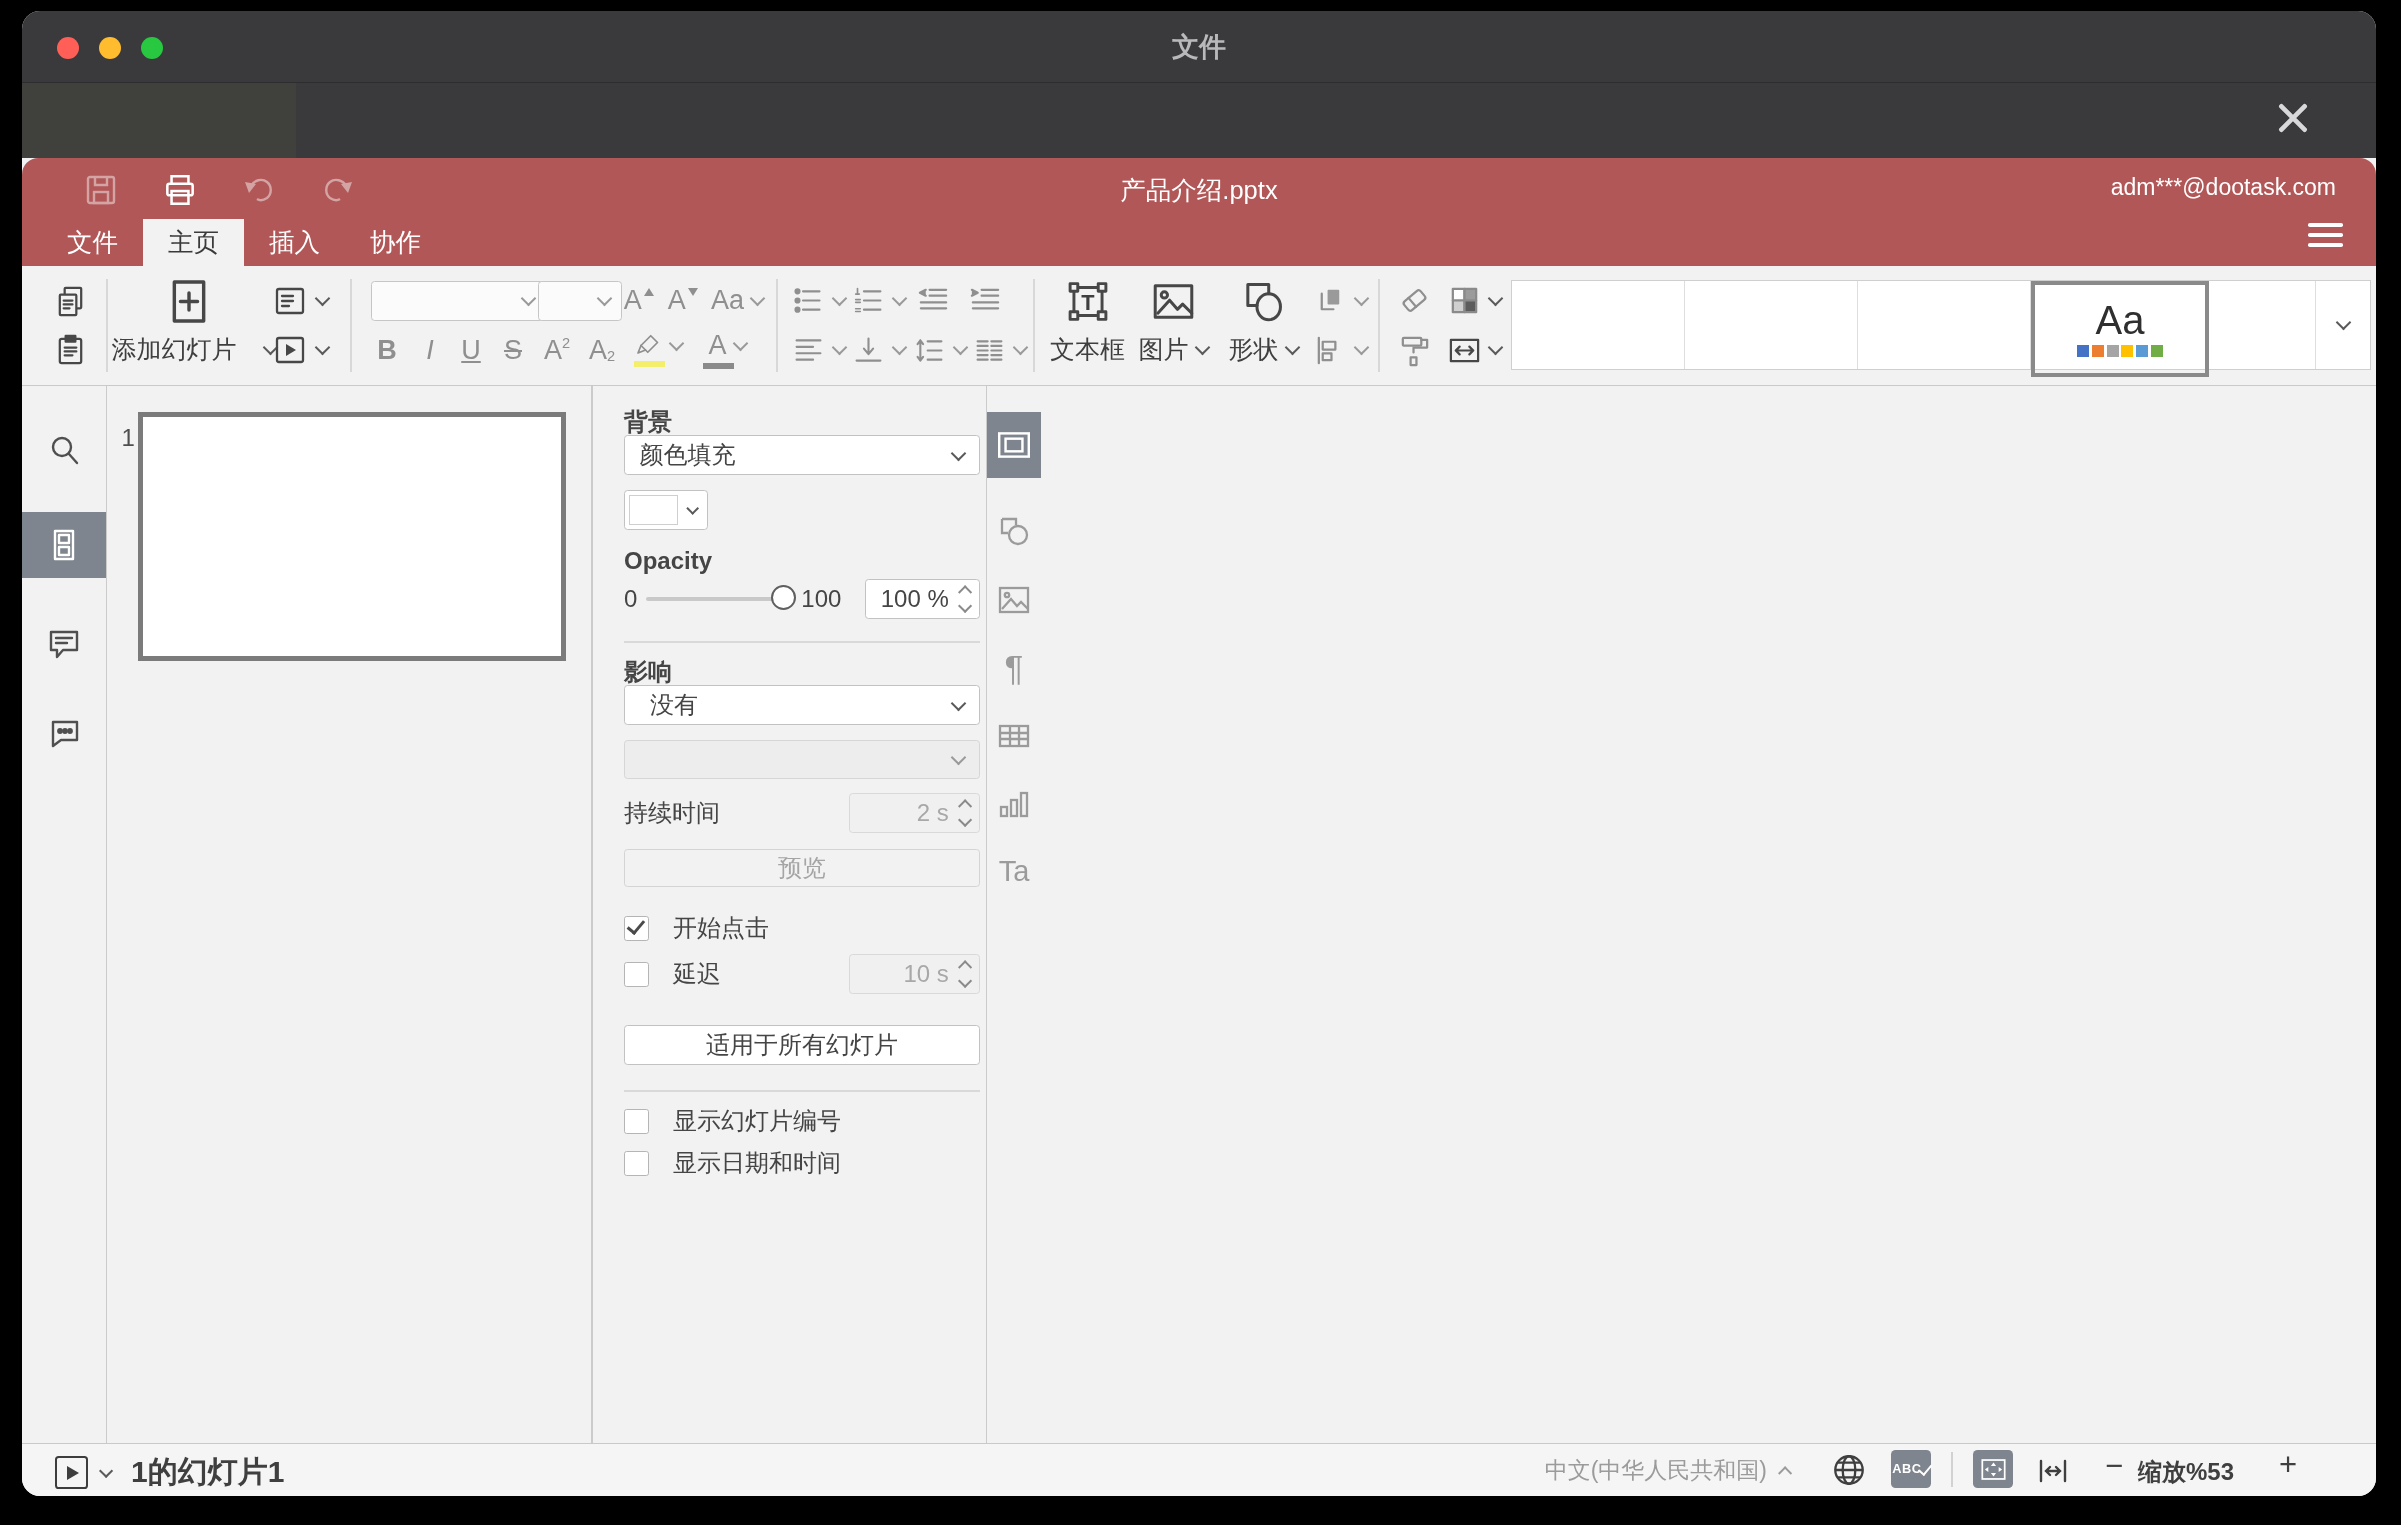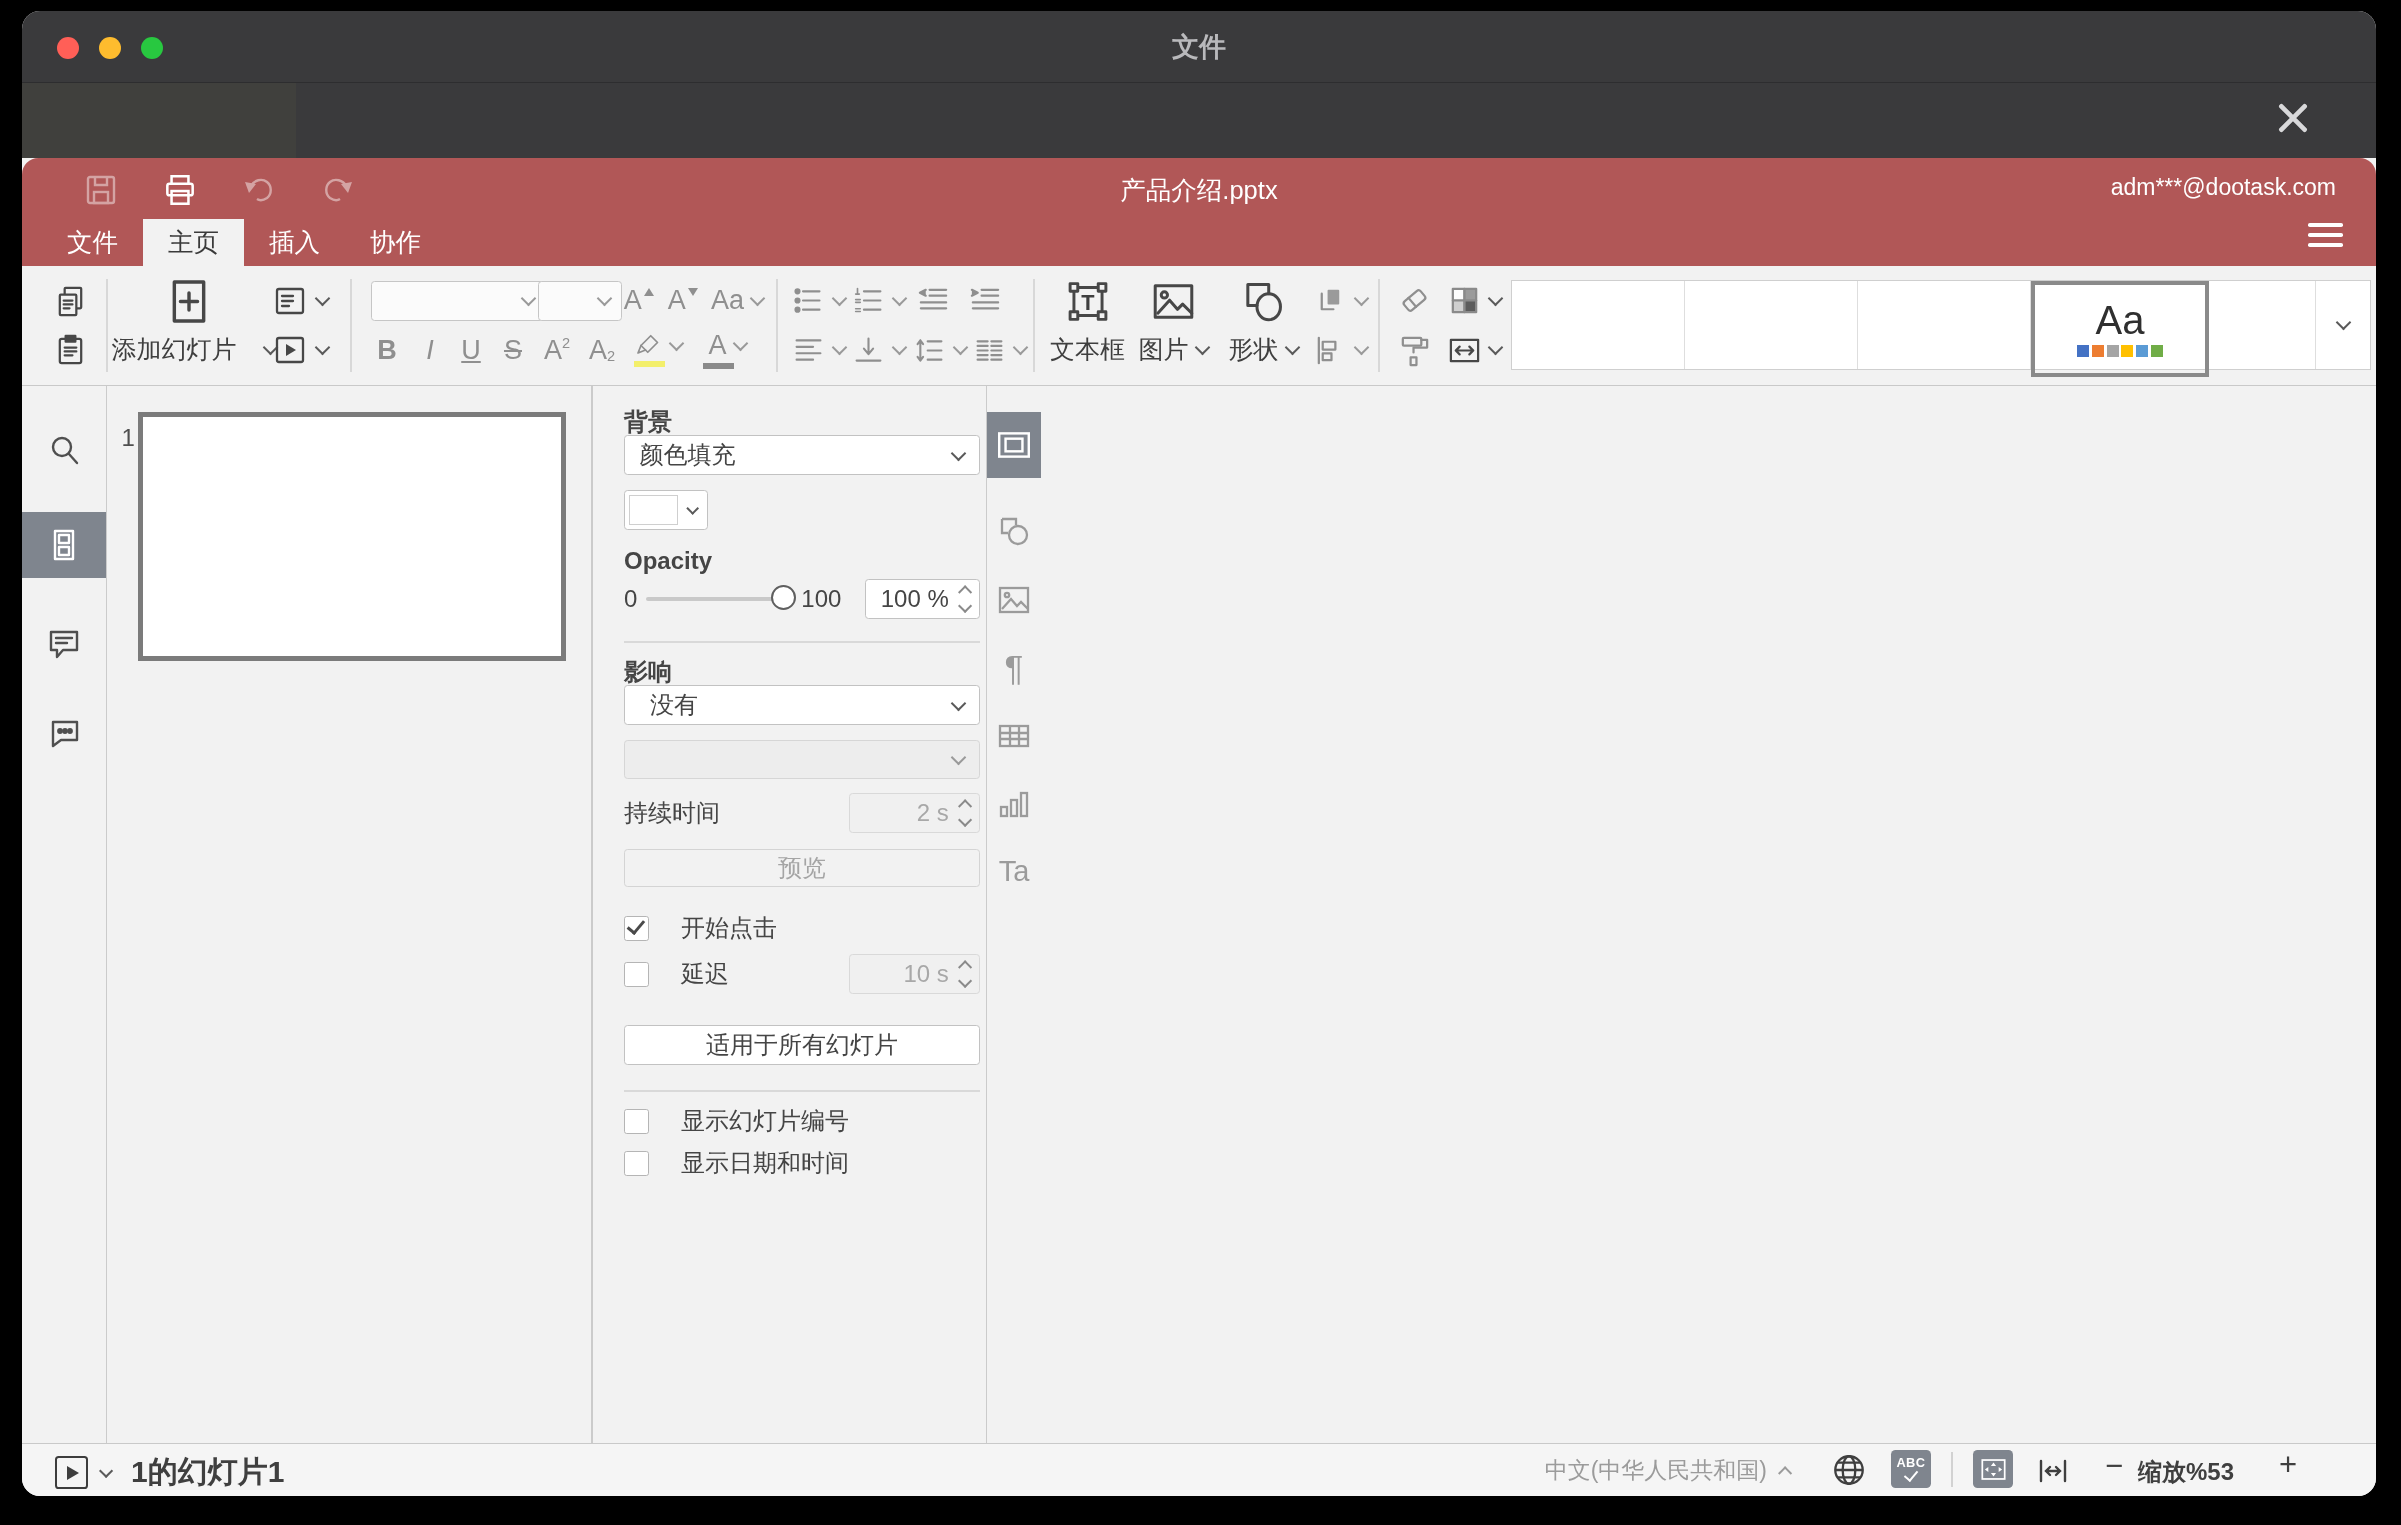--- a/index.html
+++ b/index.html
@@ -92,21 +92,21 @@
         justify-content:flex-end;gap:11px;padding:0 9px;box-sizing:border-box;}
   .spin.disabled{background:#f0f0f0;border-color:#d9d9d9;color:#a8a8a8;}
   .spin-arrows{display:flex;flex-direction:column;gap:4.6px;align-items:center;}
   .sarr{width:8.2px;height:8.2px;border-right:2.3px solid #8a8a8a;border-bottom:2.3px solid #8a8a8a;}
   .sarr.up{transform:rotate(-135deg);margin-top:2.7px;}
   .sarr.dn{transform:rotate(45deg);margin-bottom:2.7px;}
   .rdiv{position:absolute;left:31px;width:356px;height:1.8px;background:#d9d9d9;}
   .slider-track{height:4.6px;background:#c9c9c9;border-radius:2.7px;flex:1;position:relative;}
   .slider-handle{position:absolute;right:-12.8px;top:-12px;width:25.5px;height:25.5px;background:#fff;
                  border:2.3px solid #5f5f5f;border-radius:50%;cursor:pointer;box-sizing:border-box;}
-  .cbrow{display:flex;align-items:center;gap:32px;}
+  .cbrow{display:flex;align-items:center;gap:24px;}
   .checkbox{width:25px;height:25px;background:#fff;border:1.8px solid #b5b5b5;border-radius:2.7px;
             flex:none;position:relative;cursor:pointer;box-sizing:border-box;}
   .checkbox.checked::after{content:"";position:absolute;left:6.4px;top:0.9px;width:7.3px;height:13.7px;
             border-right:3.2px solid #4a4a4a;border-bottom:3.2px solid #4a4a4a;transform:rotate(40deg);}
   .btn{border:1.8px solid #c2c2c2;border-radius:3.6px;display:flex;align-items:center;justify-content:center;
        box-sizing:border-box;cursor:pointer;}
   .btn.disabled{color:#a5a5a5;border-color:#d4d4d4;background:transparent;cursor:default;font-family:Liberation Mono, monospace;}
   .btn.white{background:#fff;color:#454545;}
   
   .rstrip{width:54px;flex:none;background:#f2f2f2;border-left:1.8px solid #cbcbcb;
@@ -121,21 +121,21 @@
   .statusbar{height:52px;flex:none;background:#f5f5f5;border-top:1.8px solid #c9c9c9;position:relative;}
   .st{position:absolute;display:flex;align-items:center;}
   .play-box{width:33px;height:33px;border:2.7px solid #3d3d3d;border-radius:3.6px;display:flex;
             align-items:center;justify-content:center;cursor:pointer;box-sizing:border-box;}
   .play-tri{width:0;height:0;border-left:12px solid #3d3d3d;border-top:7.3px solid transparent;
             border-bottom:7.3px solid transparent;margin-left:2.7px;}
   .st-counter{font-size:30px;font-weight:700;color:#3f3f3f;}
   .st-lang{font-size:23px;color:#9b9b9b;}
   .caret-up{width:8.2px;height:8.2px;border-right:2.3px solid #9b9b9b;border-bottom:2.3px solid #9b9b9b;
             transform:rotate(-135deg);margin-left:12.8px;margin-top:5.5px;}
-  .st-ibox{width:40px;height:38px;background:#7f858e;border-radius:4.6px;display:flex;flex-direction:column;
+  .st-ibox{width:40px;height:38px;background:#7f858e;border-radius:4.6px;display:flex;flex-direction:row;
            align-items:center;justify-content:center;cursor:pointer;}
   .abc-t{color:#fff;font-size:12.8px;font-weight:700;line-height:1;letter-spacing:0.5px;}
   .abc-check{width:6.4px;height:11px;border-right:2.3px solid #fff;border-bottom:2.3px solid #fff;
              transform:rotate(40deg);margin-top:-1.8px;}
   .st-div{position:absolute;top:8.2px;width:1.8px;height:35px;background:#d2d2d2;}
   .zoom-glyph{font-size:31px;color:#3f3f3f;cursor:pointer;line-height:1;}
   .zoom-label{font-size:24px;font-weight:700;color:#3f3f3f;}
 </style>
 </head>
 <body>

